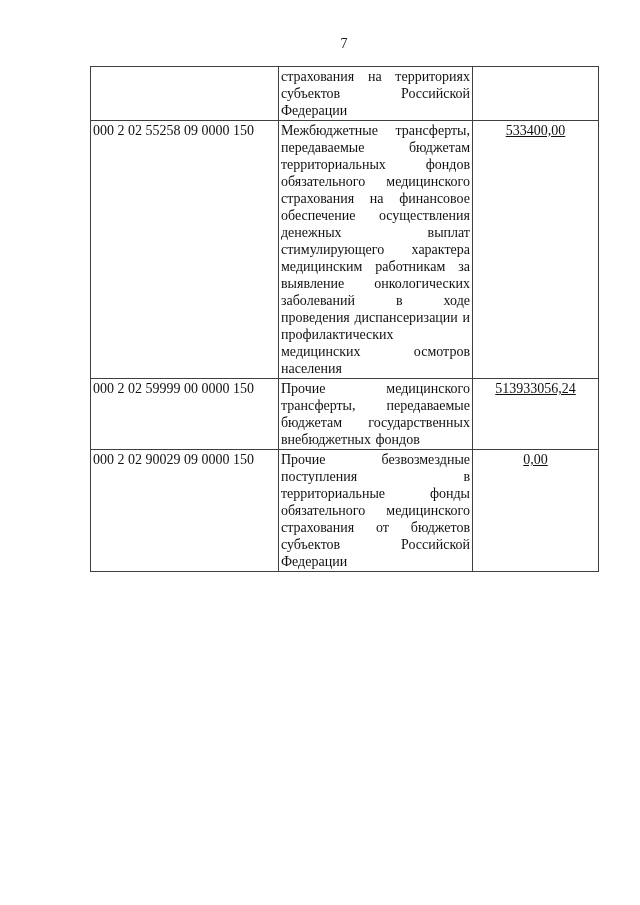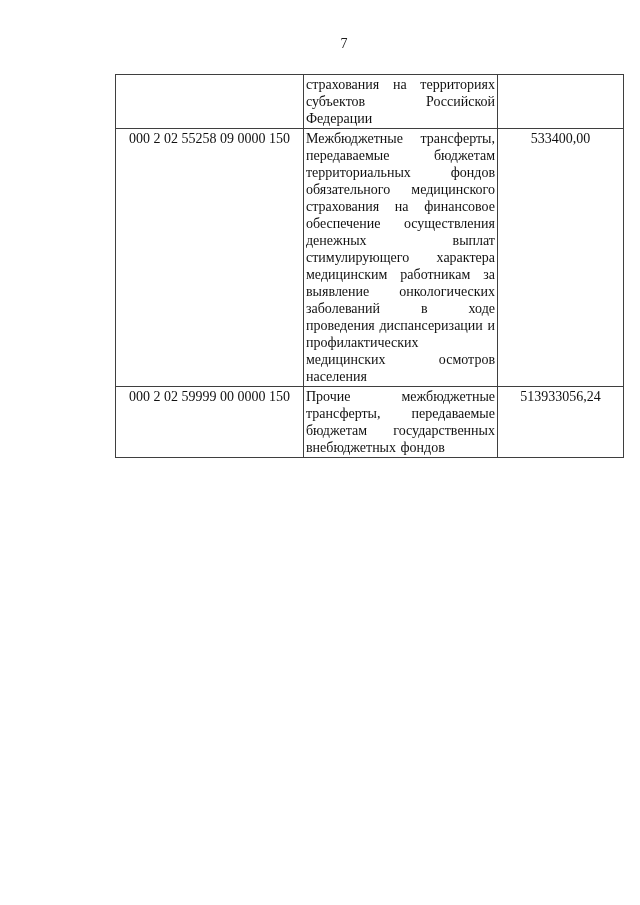--- a/index.html
+++ b/index.html
@@ -20,54 +20,53 @@
     position: absolute;
     top: 36px;
     left: 90px;
     width: 508px;
     text-align: center;
     font-size: 14px;
     color: #1a1a1a;
   }
   table.budget-table {
     position: absolute;
-    top: 74px;
+    top: 66px;
     left: 90px;
     width: 508px;
     border-collapse: collapse;
     table-layout: fixed;
     font-size: 14px;
     line-height: 17px;
-    margin-left: 25px;
   }
   table.budget-table col.c-code   { width: 188px; }
   table.budget-table col.c-desc   { width: 194px; }
   table.budget-table col.c-amount { width: 126px; }
   table.budget-table td {
     border: 1px solid #3f3f3f;
     vertical-align: top;
     padding: 1px 2px;
     overflow: hidden;
   }
   td.code-cell {
-    text-align: center;
     white-space: nowrap;
     padding-top: 2px;
   }
   td.desc-cell {
     text-align: justify;
     text-justify: inter-word;
     padding-left: 5px;
     padding-right: 2px;
     padding-top: 2px;
     word-spacing: 1px;
   }
   td.amount-cell {
     text-align: center;
     padding-top: 2px;
+    text-decoration: underline;
   }
 </style>
 </head>
 <body>
 
 <div class="page">
 
   <div class="page-number">7</div>
 
   <table class="budget-table">
@@ -82,19 +81,24 @@
         <td class="desc-cell">страхования на территориях субъектов Российской Федерации</td>
         <td class="amount-cell"></td>
       </tr>
       <tr>
         <td class="code-cell">000 2 02 55258 09 0000 150</td>
         <td class="desc-cell">Межбюджетные трансферты, передаваемые бюджетам территориальных фондов обязательного медицинского страхования на финансовое обеспечение осуществления денежных выплат стимулирующего характера медицинским работникам за выявление онкологических заболеваний в ходе проведения диспансеризации и профилактических медицинских осмотров населения</td>
         <td class="amount-cell">533400,00</td>
       </tr>
       <tr>
         <td class="code-cell">000 2 02 59999 00 0000 150</td>
-        <td class="desc-cell">Прочие межбюджетные трансферты, передаваемые бюджетам государственных внебюджетных фондов</td>
+        <td class="desc-cell">Прочие медицинского трансферты, передаваемые бюджетам государственных внебюджетных фондов</td>
         <td class="amount-cell">513933056,24</td>
+      </tr>
+      <tr>
+        <td class="code-cell">000 2 02 90029 09 0000 150</td>
+        <td class="desc-cell">Прочие безвозмездные поступления в территориальные фонды обязательного медицинского страхования от бюджетов субъектов Российской Федерации</td>
+        <td class="amount-cell">0,00</td>
       </tr>
     </tbody>
   </table>
 
 </div>
 
 </body></html>

